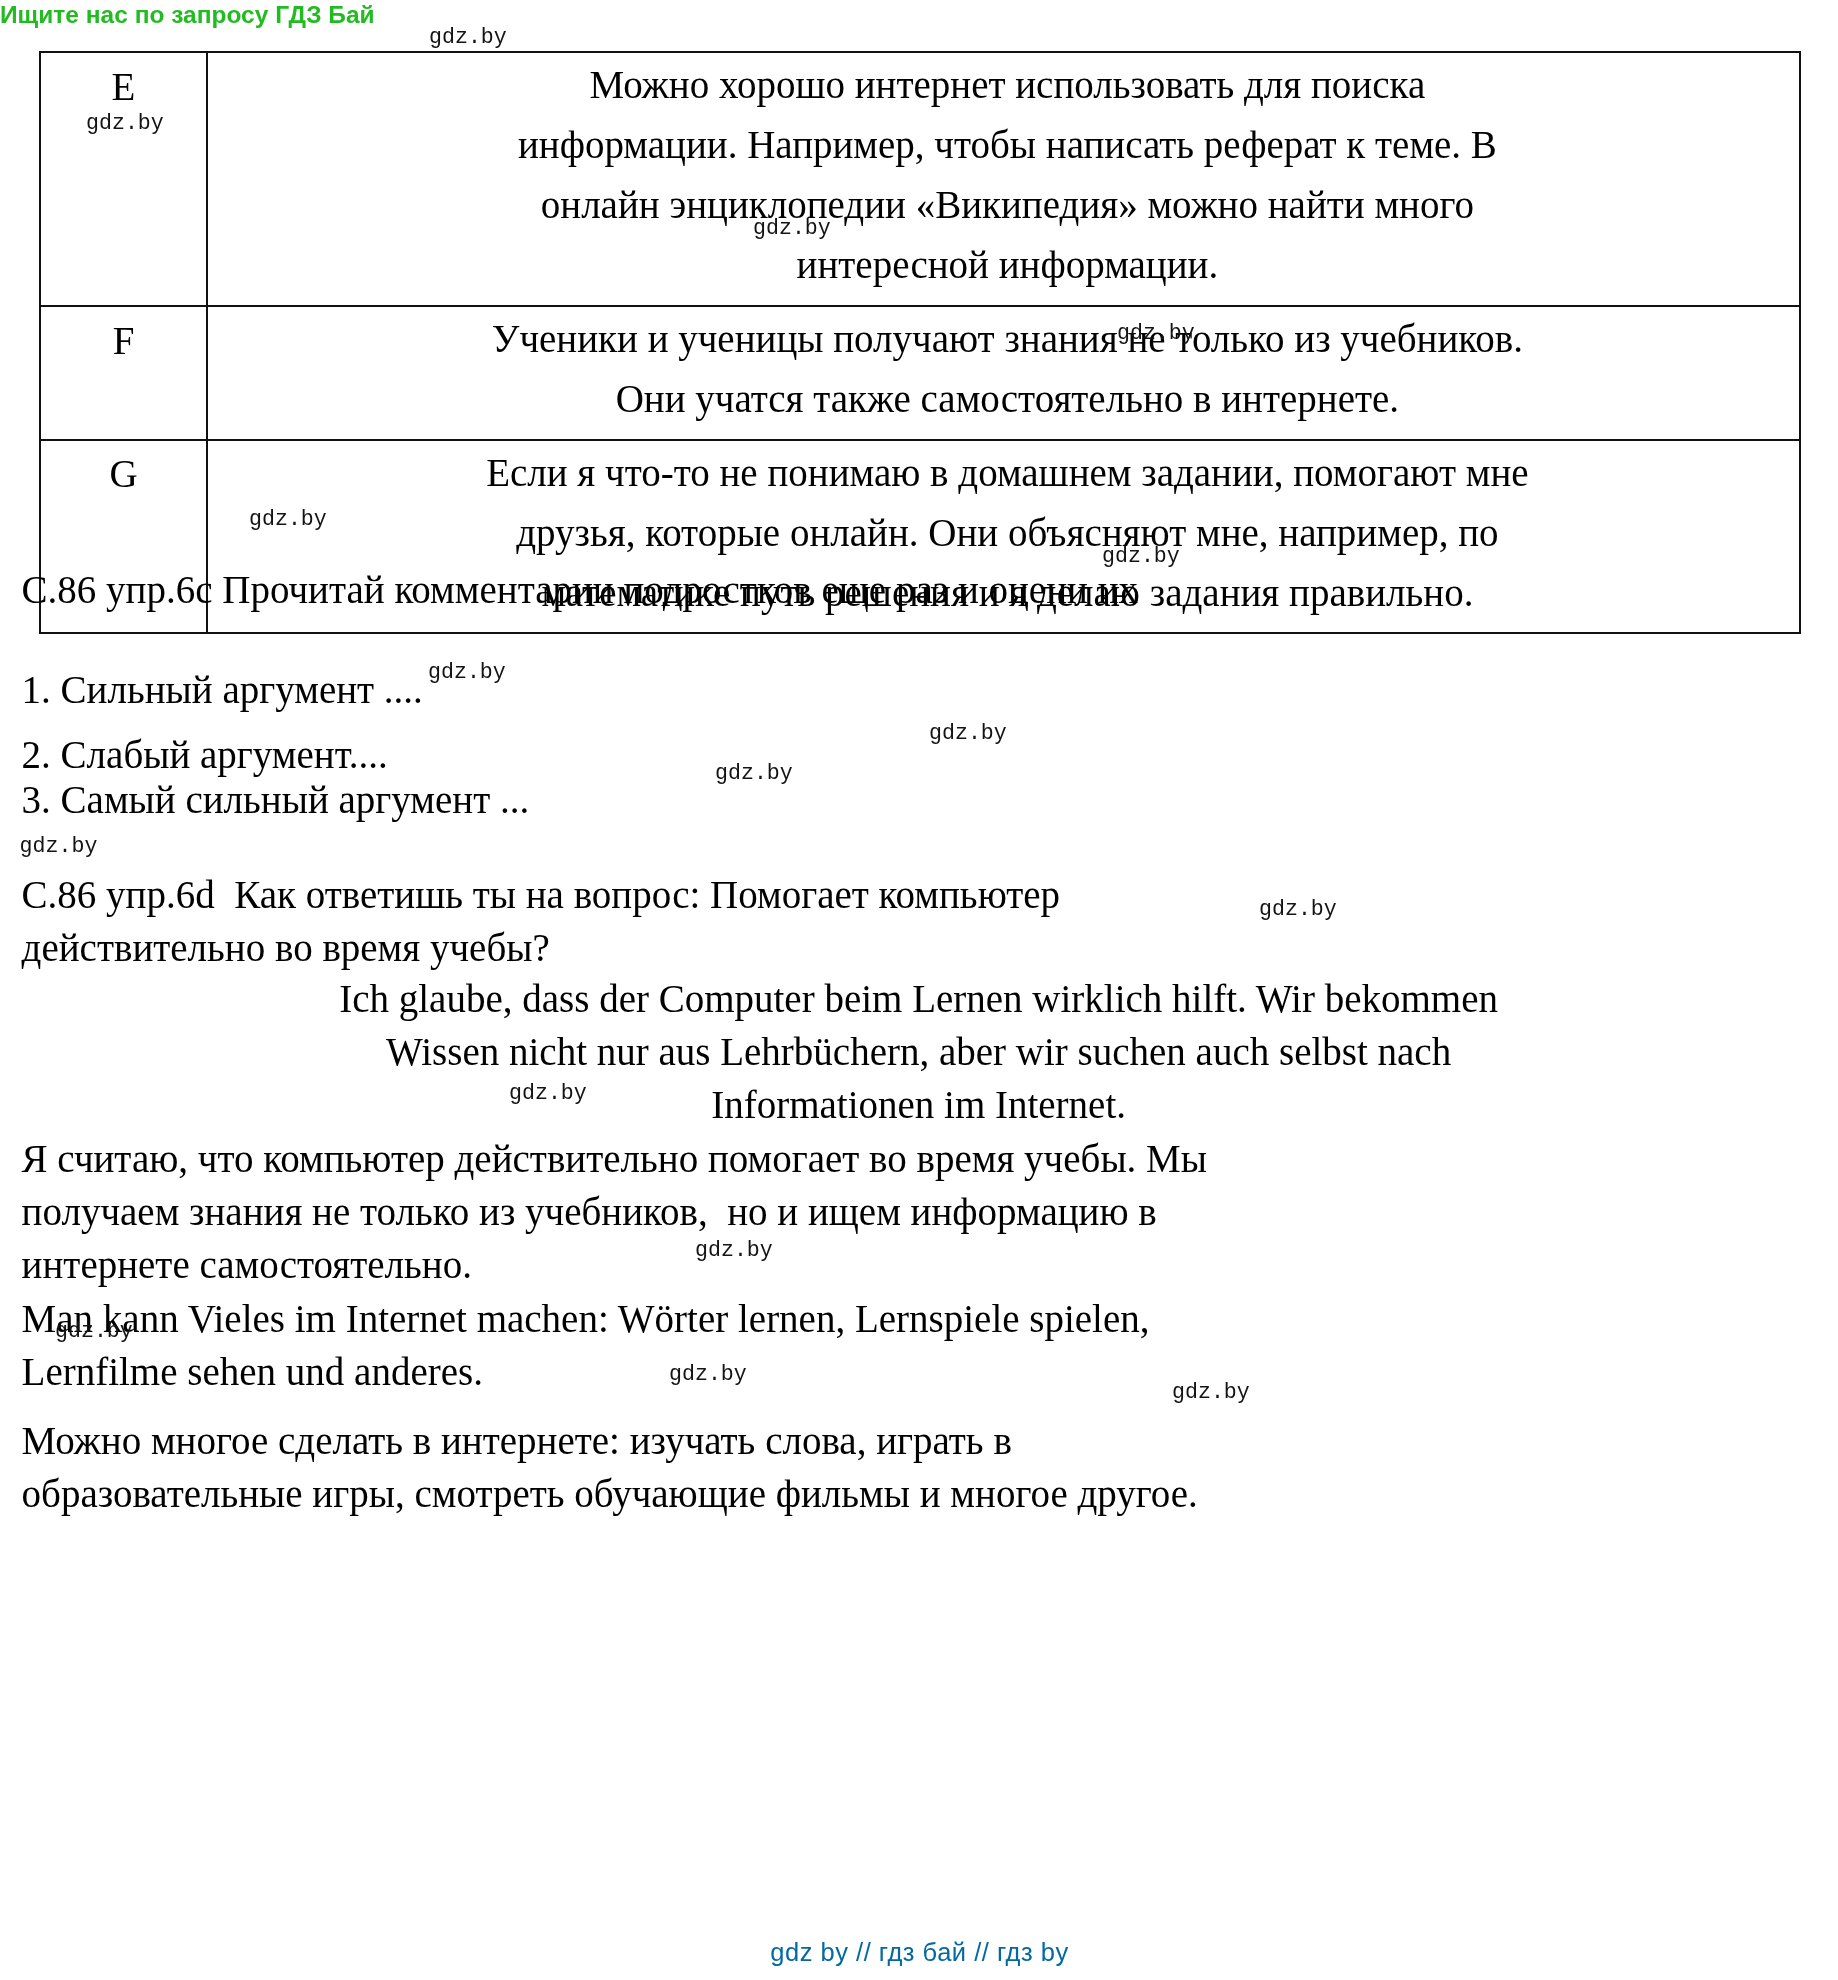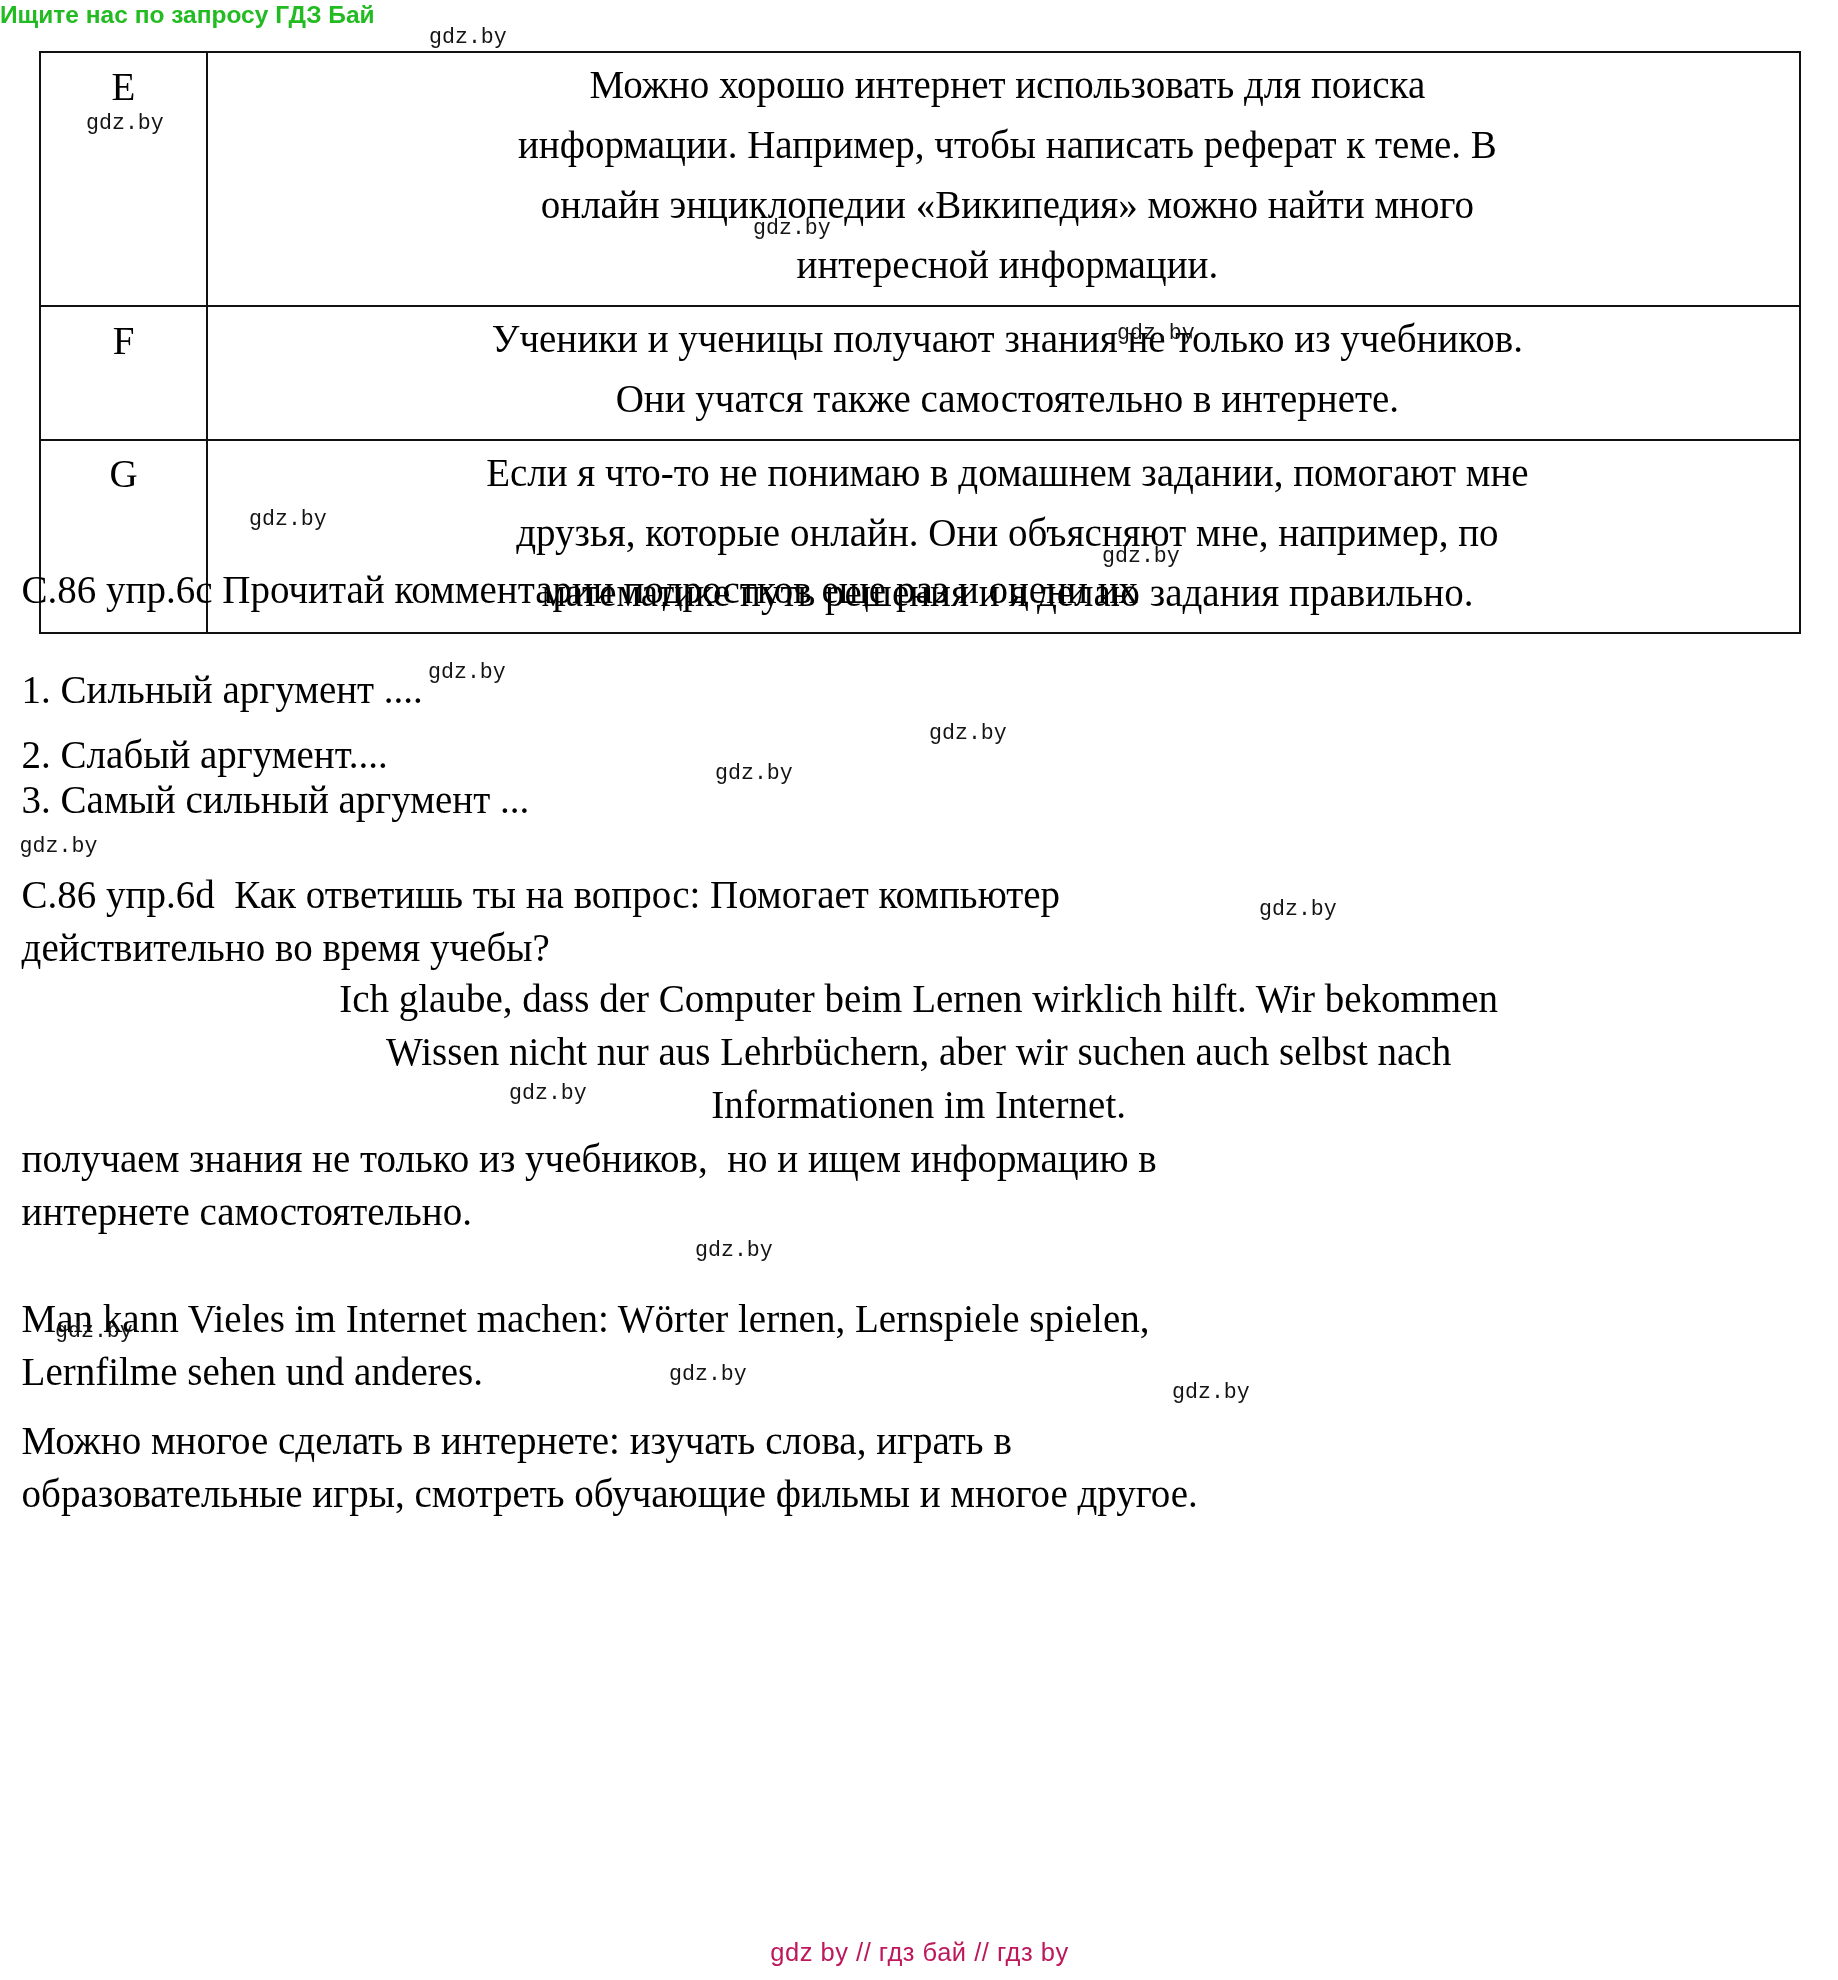--- a/index.html
+++ b/index.html
@@ -89,21 +89,21 @@
 
   
   .footer-links {
     position: absolute;
     top: 1938px;
     left: 0;
     width: 1839px;
     text-align: center;
     font-family: "Liberation Sans", "DejaVu Sans", sans-serif;
     font-size: 25.5px;
-    color: #be185d;
+    color: #0369a1;
     letter-spacing: 0.5px;
   }
 </style>
 </head>
 <body>
 
 <div class="promo-banner">Ищите нас по запросу ГДЗ Бай</div>
 
 <table class="answers-table">
   <tbody>
@@ -147,20 +147,21 @@
   <span class="line">действительно во время учебы?</span>
 </div>
 
 <div class="block" style="top:972px;text-align:center;">
   <span class="line">Ich glaube, dass der Computer beim Lernen wirklich hilft. Wir bekommen</span>
   <span class="line">Wissen nicht nur aus Lehrbüchern, aber wir suchen auch selbst nach</span>
   <span class="line">Informationen im Internet.</span>
 </div>
 
 <div class="block" style="top:1132px;">
+  <span class="line">Я считаю, что компьютер действительно помогает во время учебы. Мы</span>
   <span class="line">получаем знания не только из учебников,  но и ищем информацию в</span>
   <span class="line">интернете самостоятельно.</span>
 </div>
 
 <div class="block" style="top:1292px;">
   <span class="line">Man kann Vieles im Internet machen: Wörter lernen, Lernspiele spielen,</span>
   <span class="line">Lernfilme sehen und anderes.</span>
 </div>
 
 <div class="block" style="top:1390px;margin-top:24px;">

